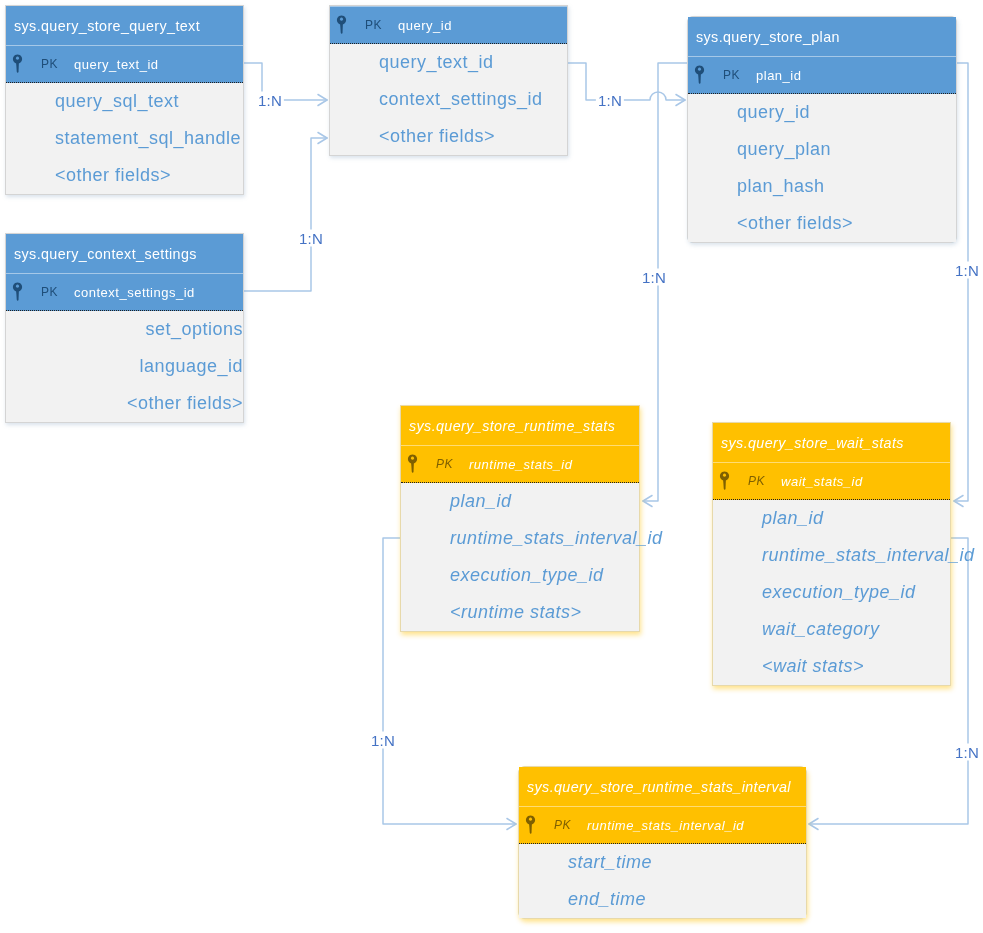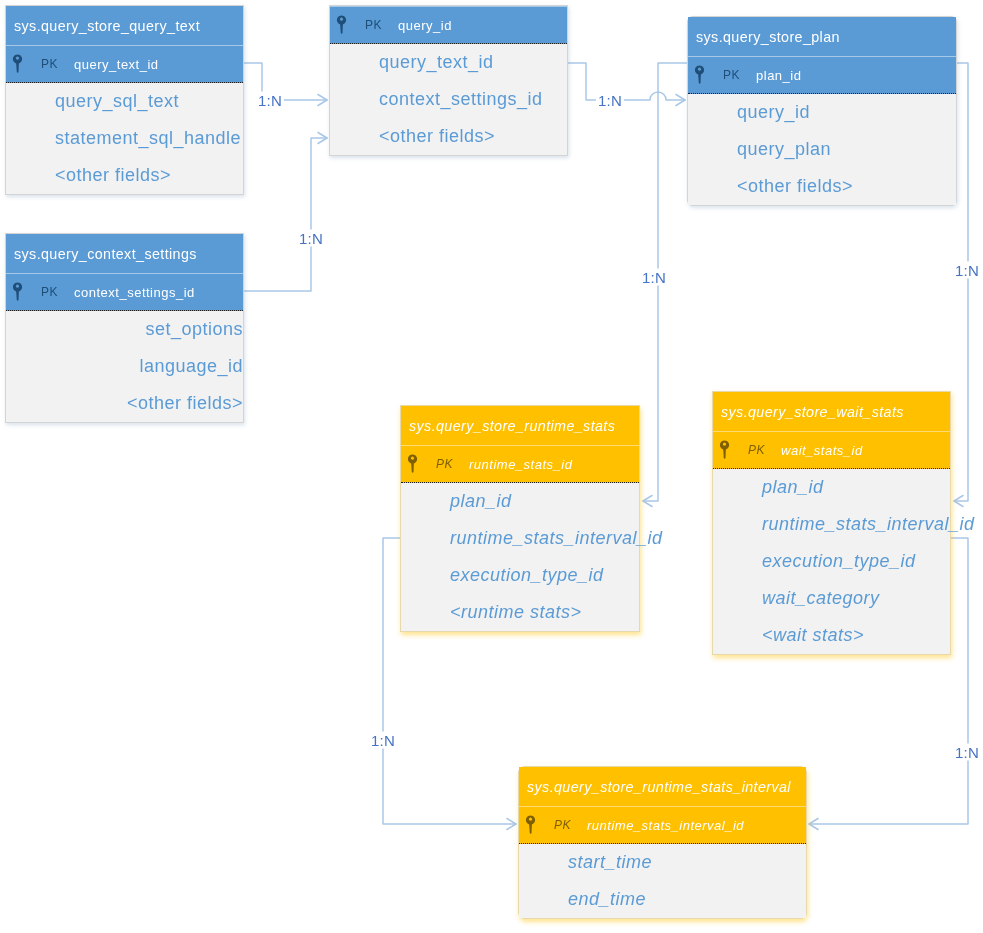--- a/index.html
+++ b/index.html
@@ -45,21 +45,21 @@
     padding-left:49px;box-sizing:border-box;
     color:#5b9bd5;font-size:18px;letter-spacing:.5px;white-space:nowrap;
     background:#f2f2f2;
   }
   
   .t0{left:5px;  top:5px;  width:239px;}
   .t1{left:329px;top:5px;  width:239px;}
   .t2{left:687px;top:16px;  width:270px;border-radius:6px;}
   .t3{left:5px;  top:233px;width:239px;text-align:right;}
   .t4{left:400px;top:405px;width:240px;}
-  .t5{left:712px;top:391px;width:239px;}
+  .t5{left:712px;top:422px;width:239px;}
   .t6{left:518px;top:766px;width:289px;border-radius:7px;}
   
   svg.wires{position:absolute;left:0;top:0;pointer-events:none;}
   .wire{fill:none;stroke:#a9c7e7;stroke-width:1.5;stroke-linejoin:round;stroke-linecap:round;}
   .card-label{
     position:absolute;transform:translate(-50%,-50%);
     background:#ffffff;color:#4472c4;
     font-size:15px;padding:0 2px;letter-spacing:.3px;white-space:nowrap;
   }
 </style>
@@ -134,20 +134,21 @@
     <div class="pk-row">
       <svg class="key" viewBox="0 0 13 20">
           <path fill-rule="evenodd" d="M6.5,0.4 a4.6,4.6 0 1 0 0.01,0 Z M6.5,2.6 a1.6,1.6 0 1 1 -0.01,0 Z"></path>
           <path d="M5.1,8.6 L7.9,8.6 L7.5,17.9 L6.8,19 L5.8,17.9 Z"></path>
         </svg>
       <span class="pk-tag">PK</span>
       <span class="pk-name">plan_id</span>
     </div>
     <div class="field-row">query_id</div>
     <div class="field-row">query_plan</div>
+    <div class="field-row">plan_hash</div>
     <div class="field-row">&lt;other fields&gt;</div>
   </div>
 
   <div class="tbl blue t3">
     <div class="tbl-header">sys.query_context_settings</div>
     <div class="pk-row">
       <svg class="key" viewBox="0 0 13 20">
           <path fill-rule="evenodd" d="M6.5,0.4 a4.6,4.6 0 1 0 0.01,0 Z M6.5,2.6 a1.6,1.6 0 1 1 -0.01,0 Z"></path>
           <path d="M5.1,8.6 L7.9,8.6 L7.5,17.9 L6.8,19 L5.8,17.9 Z"></path>
         </svg>

